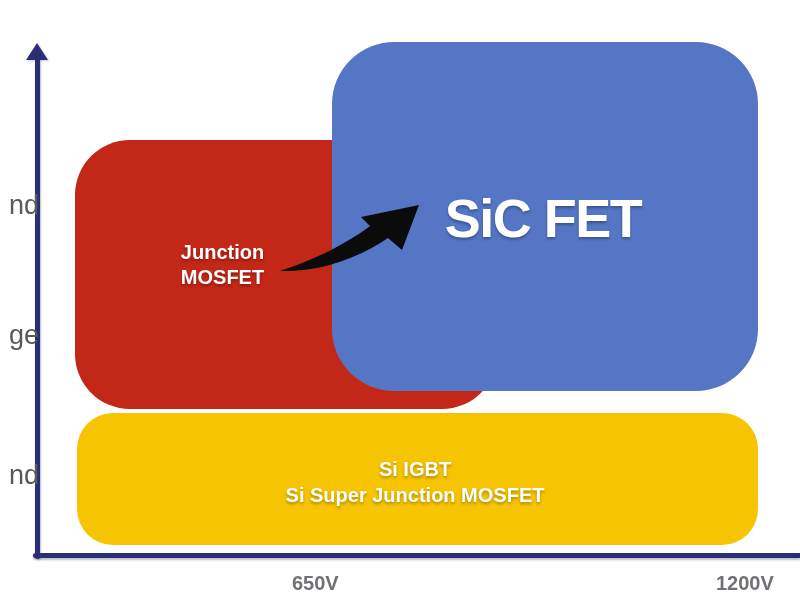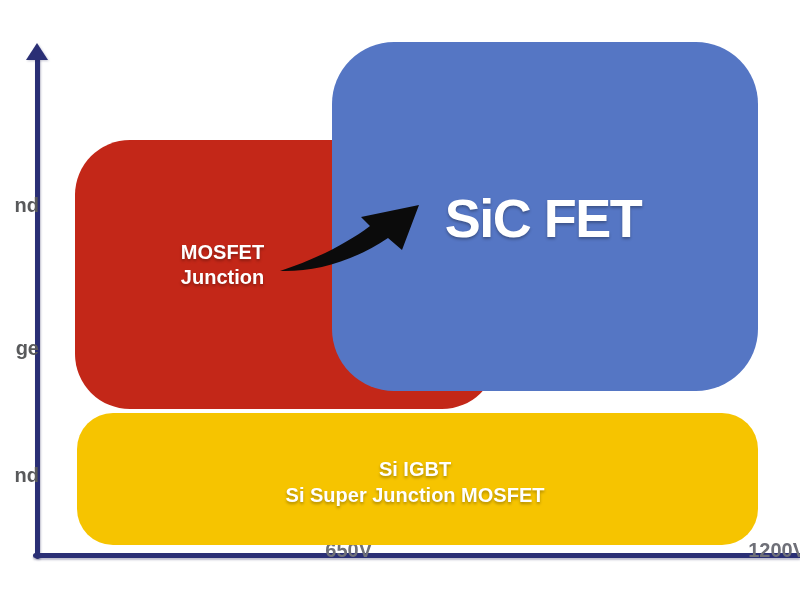--- a/index.html
+++ b/index.html
@@ -39,36 +39,36 @@
     width: 767px; height: 5px;
     background: var(--axis, #2a2f75);
     border-radius: 3px 0 0 3px;
     box-shadow: 0 2px 2px rgba(40,40,90,0.30);
   }
   
   .y-frag {
     position: absolute;
     left: 0; width: 39px;
     text-align: right;
-    font-size: 20px;
-    font-weight: 700;
+    font-size: 27px;
+    font-weight: 400;
     line-height: 24px;
     color: var(--y-label-text, #58595b);
     white-space: nowrap;
   }
   .y-frag-top    { top: 193px; }
-  .y-frag-middle { top: 336px; }
+  .y-frag-middle { top: 323px; }
   .y-frag-bottom { top: 463px; }
   .x-tick {
     position: absolute;
-    top: 538px;
+    top: 571px;
     font-size: 20px;
     font-weight: 600;
     line-height: 24px;
-    text-align: right;
+    text-align: left;
     color: var(--x-label-text, #6f7078);
   }
   .x-tick-650  { left: 292px; width: 80px; }
   .x-tick-1200 { left: 716px; width: 90px; }
   
   .box {
     position: absolute;
   }
   .box-red {
     left: 75px; top: 140px;
@@ -143,22 +143,22 @@
   <div class="y-frag y-frag-bottom">nd</div>
 
   <div class="x-tick x-tick-650">650V</div>
   <div class="x-tick x-tick-1200">1200V</div>
 
   <div class="box box-red"></div>
   <div class="box box-blue"></div>
   <div class="box box-yellow"></div>
 
   <div class="box-text red-label">
+    <span class="label-line">Junction</span>
     <span class="label-line">MOSFET</span>
-    <span class="label-line">Junction</span>
   </div>
 
   <div class="box-text blue-label">SiC FET</div>
 
   <div class="box-text yellow-label">
     <span class="label-line">Si IGBT</span>
     <span class="label-line">Si Super Junction MOSFET</span>
   </div>
 
   <svg class="arrow-layer" viewBox="0 0 800 600">

